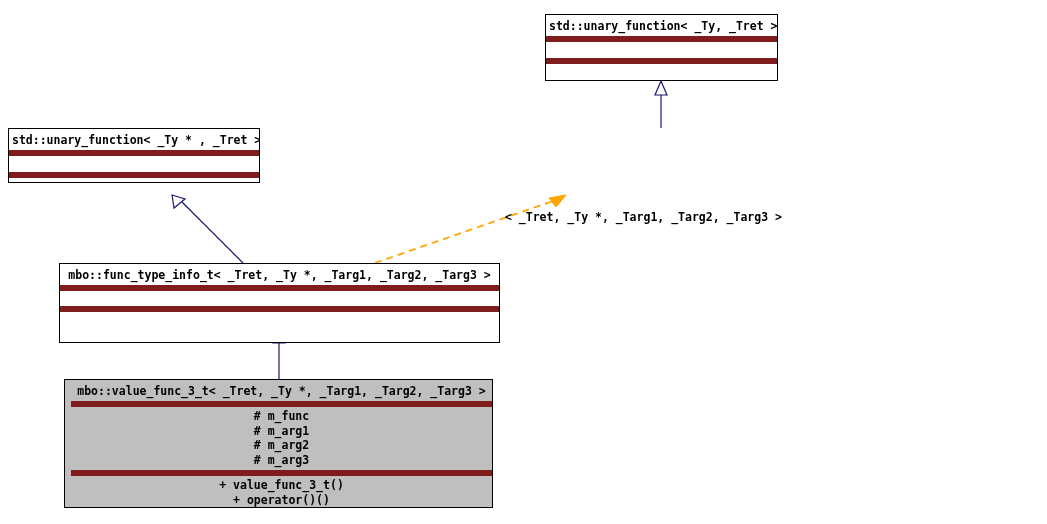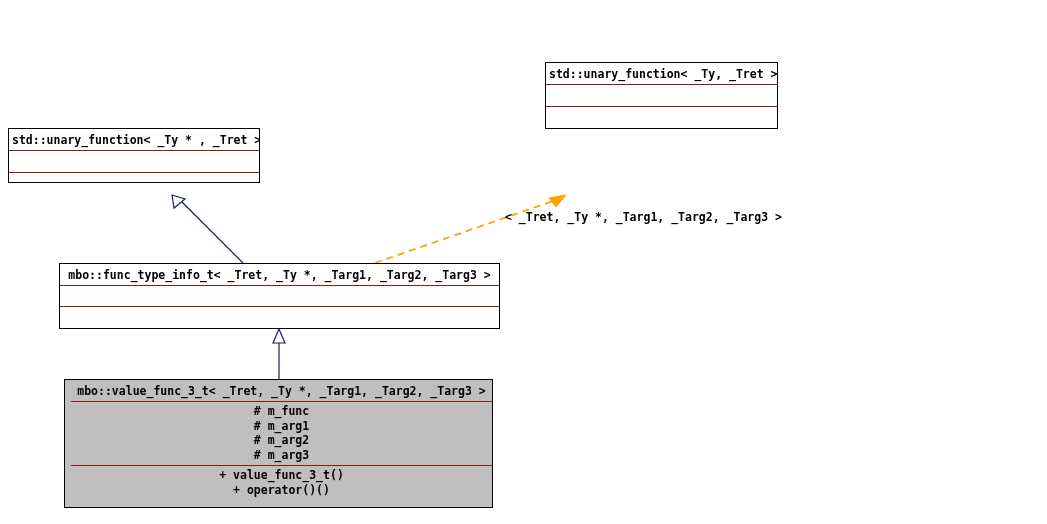--- a/index.html
+++ b/index.html
@@ -32,21 +32,21 @@
     text-align: center;
     font-weight: bold;
     font-size: 11.5px;
     line-height: 12px;
     padding: 5px 3px 4px 3px;
     color: #000000;
     white-space: nowrap;
     overflow: hidden;
   }
   .uml-sep {
-    border-top: 1px solid #7f1d1d;
+    border-top: 6px solid #7f1d1d;
   }
   .uml-compartment {
     box-sizing: border-box;
     padding: 2px 4px 3px 4px;
   }
   .uml-member {
     text-align: center;
     font-size: 11.5px;
     line-height: 14.6px;
     font-weight: bold;
@@ -93,34 +93,34 @@
       <line x1="279" y1="379" x2="279" y2="343" stroke="#191970" stroke-width="1.2"></line>
       <polygon points="279,329 273,343 285,343" fill="#ffffff" stroke="#191970" stroke-width="1.2"></polygon>
     </g>
 
     <g>
       <line x1="375" y1="263" x2="553" y2="201" stroke="#ffa500" stroke-width="1.8" stroke-dasharray="7,5"></line>
       <polygon points="566,195 549,198 556,207" fill="#ffa500" stroke="#ffa500" stroke-width="1"></polygon>
     </g>
   </svg>
 
-  <div class="uml-box" style="left:545px; top:14px; width:233px; height:67px;margin-top:48px;">
+  <div class="uml-box" style="left:545px; top:14px; width:233px; height:67px;">
     <div class="uml-title">std::unary_function&lt; _Ty, _Tret &gt;</div>
     <div class="uml-sep uml-compartment" style="height:22px;"></div>
     <div class="uml-sep uml-compartment" style="height:22px;"></div>
   </div>
 
   <div class="uml-box" style="left:8px; top:128px; width:252px; height:55px;">
     <div class="uml-title">std::unary_function&lt; _Ty * , _Tret &gt;</div>
     <div class="uml-sep uml-compartment" style="height:22px;"></div>
     <div class="uml-sep uml-compartment" style="height:22px;"></div>
   </div>
 
 
-  <div class="uml-box" style="left:59px; top:263px; width:441px; height:66px;">
+  <div class="uml-box" style="left:59px; top:263px; width:441px; height:80px;">
     <div class="uml-title">mbo::func_type_info_t&lt; _Tret, _Ty *, _Targ1, _Targ2, _Targ3 &gt;</div>
     <div class="uml-sep uml-compartment" style="height:21px;"></div>
     <div class="uml-sep uml-compartment" style="height:22px;"></div>
   </div>
 
   <div class="uml-box filled" style="left:64px; top:379px; width:429px; height:129px;padding-left:6px;">
     <div class="uml-title">mbo::value_func_3_t&lt; _Tret, _Ty *, _Targ1, _Targ2, _Targ3 &gt;</div>
     <div class="uml-sep uml-compartment">
       <div class="uml-member"># m_func</div>
       <div class="uml-member"># m_arg1</div>

